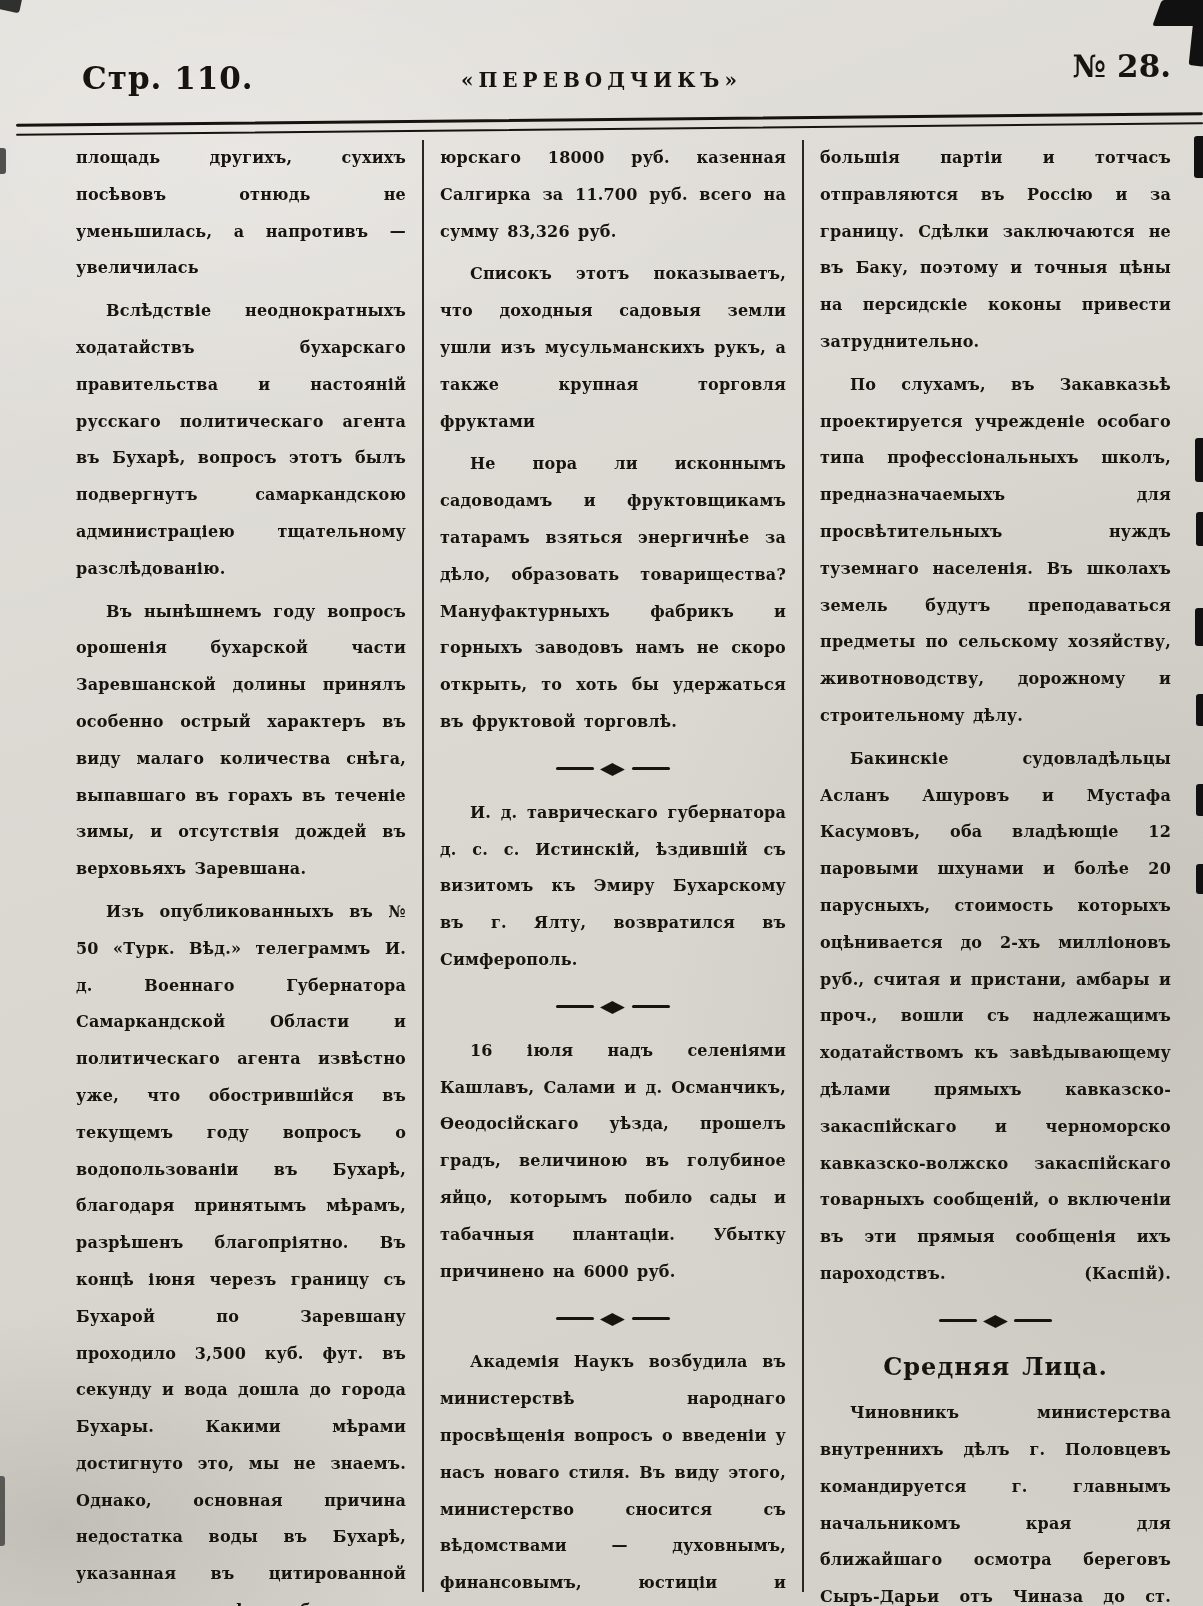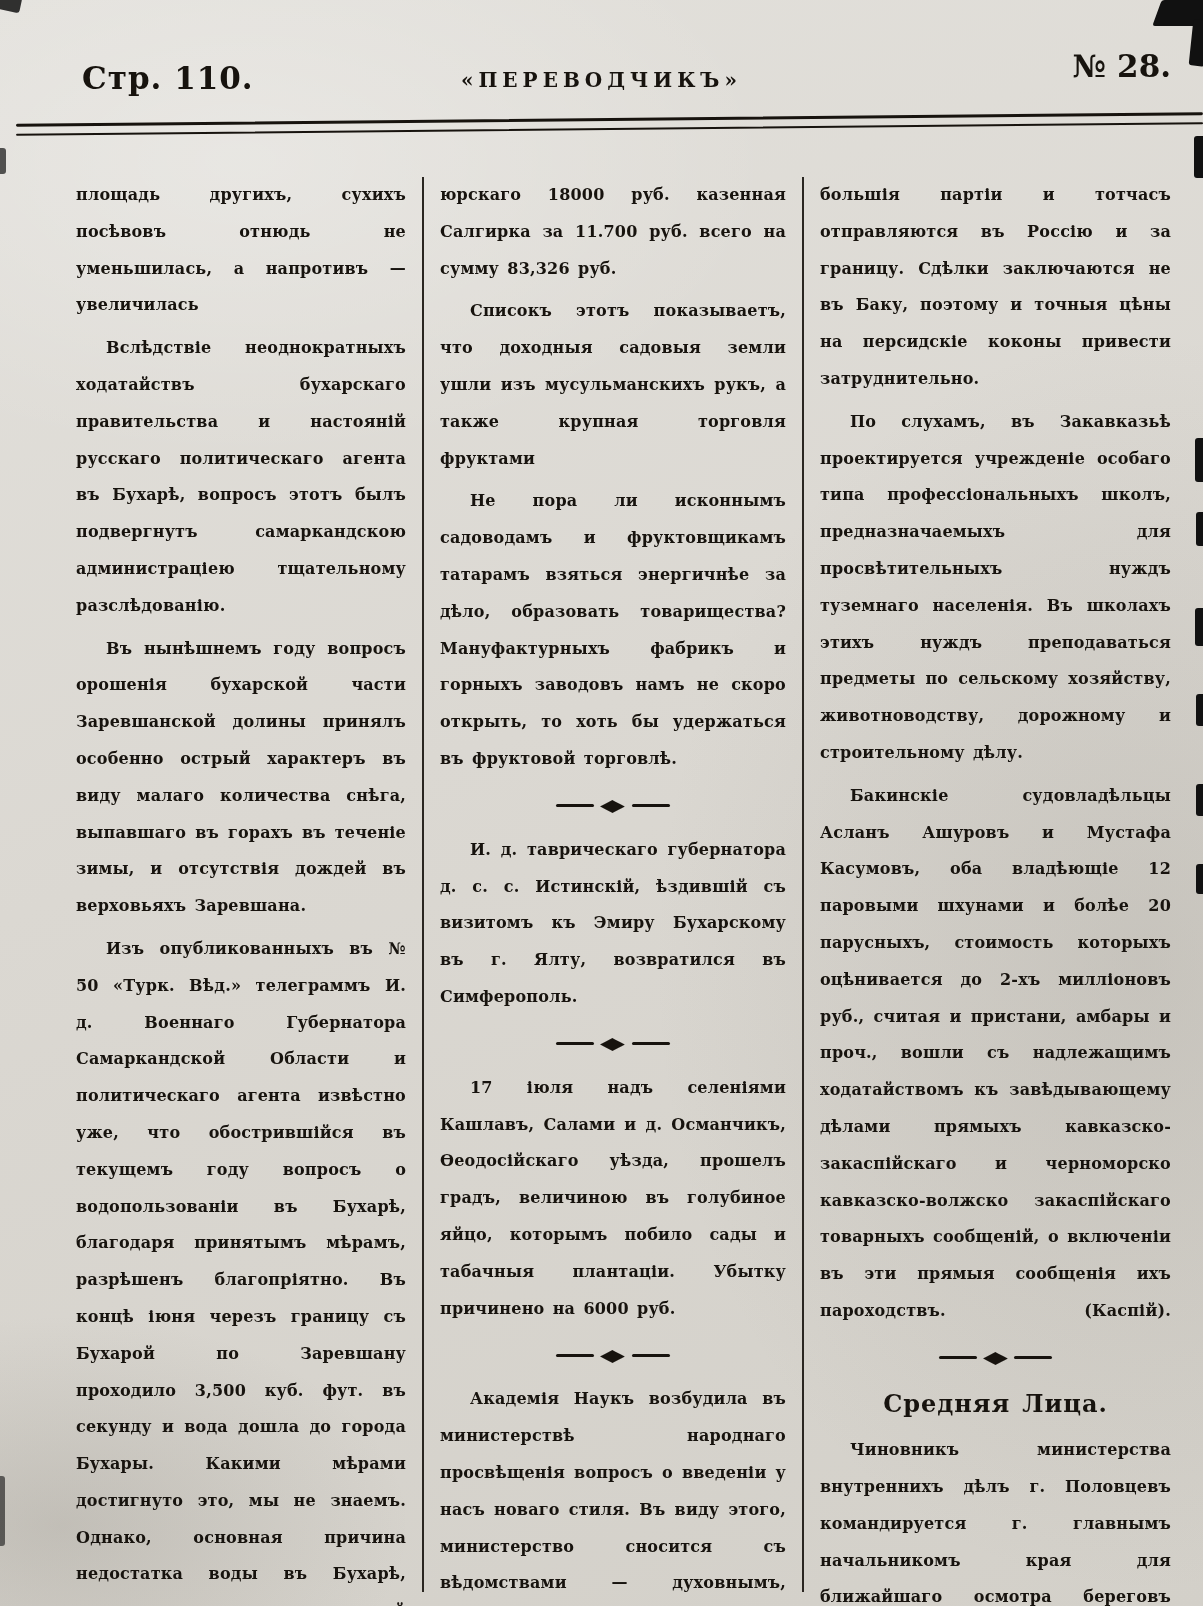--- a/index.html
+++ b/index.html
@@ -44,21 +44,20 @@
   .rule-wrap{
     position:absolute; top:118px; left:16px; right:0;
     transform:rotate(-.55deg);
   }
   .rule-a{height:3px; background:var(--ink); border-radius:2px;}
   .rule-b{height:2px; background:var(--ink); margin-top:7px; border-radius:2px;}
   
   .columns{
     position:absolute; top:140px; left:70px; right:16px; bottom:14px;
     display:flex;
-    margin-top:37px;
   }
   .col{
     padding:0 16px;
     font-size:16px;
     font-weight:700;
     line-height:2.3;
     text-align:justify;
     word-spacing:2.5px;
     letter-spacing:.2px;
   }
@@ -130,31 +129,31 @@
           <span class="bar"></span>
           <span class="diamond">◆</span>
           <span class="bar"></span>
         </div>
         <p class="para">И. д. таврическаго губернатора д. с. с. Истинскій, ѣздившій съ визитомъ къ Эмиру Бухарскому въ г. Ялту, возвратился въ Симферополь.</p>
         <div class="sep">
           <span class="bar"></span>
           <span class="diamond">◆</span>
           <span class="bar"></span>
         </div>
-        <p class="para">17 іюля надъ селеніями Кашлавъ, Салами и д. Османчикъ, Ѳеодосійскаго уѣзда, прошелъ градъ, величиною въ голубиное яйцо, которымъ побило сады и табачныя плантаціи. Убытку причинено на 6000 руб.</p>
+        <p class="para">16 іюля надъ селеніями Кашлавъ, Салами и д. Османчикъ, Ѳеодосійскаго уѣзда, прошелъ градъ, величиною въ голубиное яйцо, которымъ побило сады и табачныя плантаціи. Убытку причинено на 6000 руб.</p>
         <div class="sep">
           <span class="bar"></span>
           <span class="diamond">◆</span>
           <span class="bar"></span>
         </div>
         <p class="para">Академія Наукъ возбудила въ министерствѣ народнаго просвѣщенія вопросъ о введеніи у насъ новаго стиля. Въ виду этого, министерство сносится съ вѣдомствами — духовнымъ, финансовымъ, юстиціи и внутреннихъ дѣлъ о разрѣшеніи Академіи Наукъ, прежде представленія на Высочайшее благоусмотрѣніе, обсудить условія введенія новаго стиля и возможное вліяніе перемѣны лѣтоисчисленія на торговлю, промышленность и земледѣліе и на другія условія быта.</p>
       </div>
       <div class="col">
         <p class="para noindent">большія партіи и тотчасъ отправляются въ Россію и за границу. Сдѣлки заключаются не въ Баку, поэтому и точныя цѣны на персидскіе коконы привести затруднительно.</p>
-        <p class="para">По слухамъ, въ Закавказьѣ проектируется учрежденіе особаго типа профессіональныхъ школъ, предназначаемыхъ для просвѣтительныхъ нуждъ туземнаго населенія. Въ школахъ этихъ нуждъ преподаваться предметы по сельскому хозяйству, животноводству, дорожному и строительному дѣлу.</p>
+        <p class="para">По слухамъ, въ Закавказьѣ проектируется учрежденіе особаго типа профессіональныхъ школъ, предназначаемыхъ для просвѣтительныхъ нуждъ туземнаго населенія. Въ школахъ земель будутъ преподаваться предметы по сельскому хозяйству, животноводству, дорожному и строительному дѣлу.</p>
         <p class="para">Бакинскіе судовладѣльцы Асланъ Ашуровъ и Мустафа Касумовъ, оба владѣющіе 12 паровыми шхунами и болѣе 20 парусныхъ, стоимость которыхъ оцѣнивается до 2-хъ милліоновъ руб., считая и пристани, амбары и проч., вошли съ надлежащимъ ходатайствомъ къ завѣдывающему дѣлами прямыхъ кавказско-закаспійскаго и черноморско кавказско-волжско закаспійскаго товарныхъ сообщеній, о включеніи въ эти прямыя сообщенія ихъ пароходствъ.<span class="attr">(Каспій).</span></p>
         <div class="sep">
           <span class="bar"></span>
           <span class="diamond">◆</span>
           <span class="bar"></span>
         </div>
         <div class="hd-h3">Средняя Лица.</div>
         <p class="para">Чиновникъ министерства внутреннихъ дѣлъ г. Половцевъ командируется г. главнымъ начальникомъ края для ближайшаго осмотра береговъ Сыръ-Дарьи отъ Чиназа до ст. Ташъ-Суатъ и избранія мѣстъ подъ новыя русскія селенія въ этомъ раіонѣ. Въ помощь г. Половцеву командируются совѣтникъ областнаго правленія Гейеръ и чиновникъ по сельско-хозяйственной и оброчной частамъ при областномъ правленіи Шкапскій. Лица эти сегодня выѣзжаютъ съ поѣздомъ до Чиназа, откуда спустятся по р. Сыръ-Дарьѣ на лодкѣ. На границу Ташкентскаго и Чимкентскаго уѣздовъ вызванъ помощникъ Чимкентскаго уѣзднаго начальника Лыкошинъ съ волостными управителями для участія въ работахъ экспедиціи г. Половцева, а на границу Туркестанскаго участка Чимкентскаго уѣзда для той же цѣли вызванъ Туркестанскій участковый приставъ Калмаковъ также съ мѣстными волостными управителями.</p>
       </div>
     </div>

